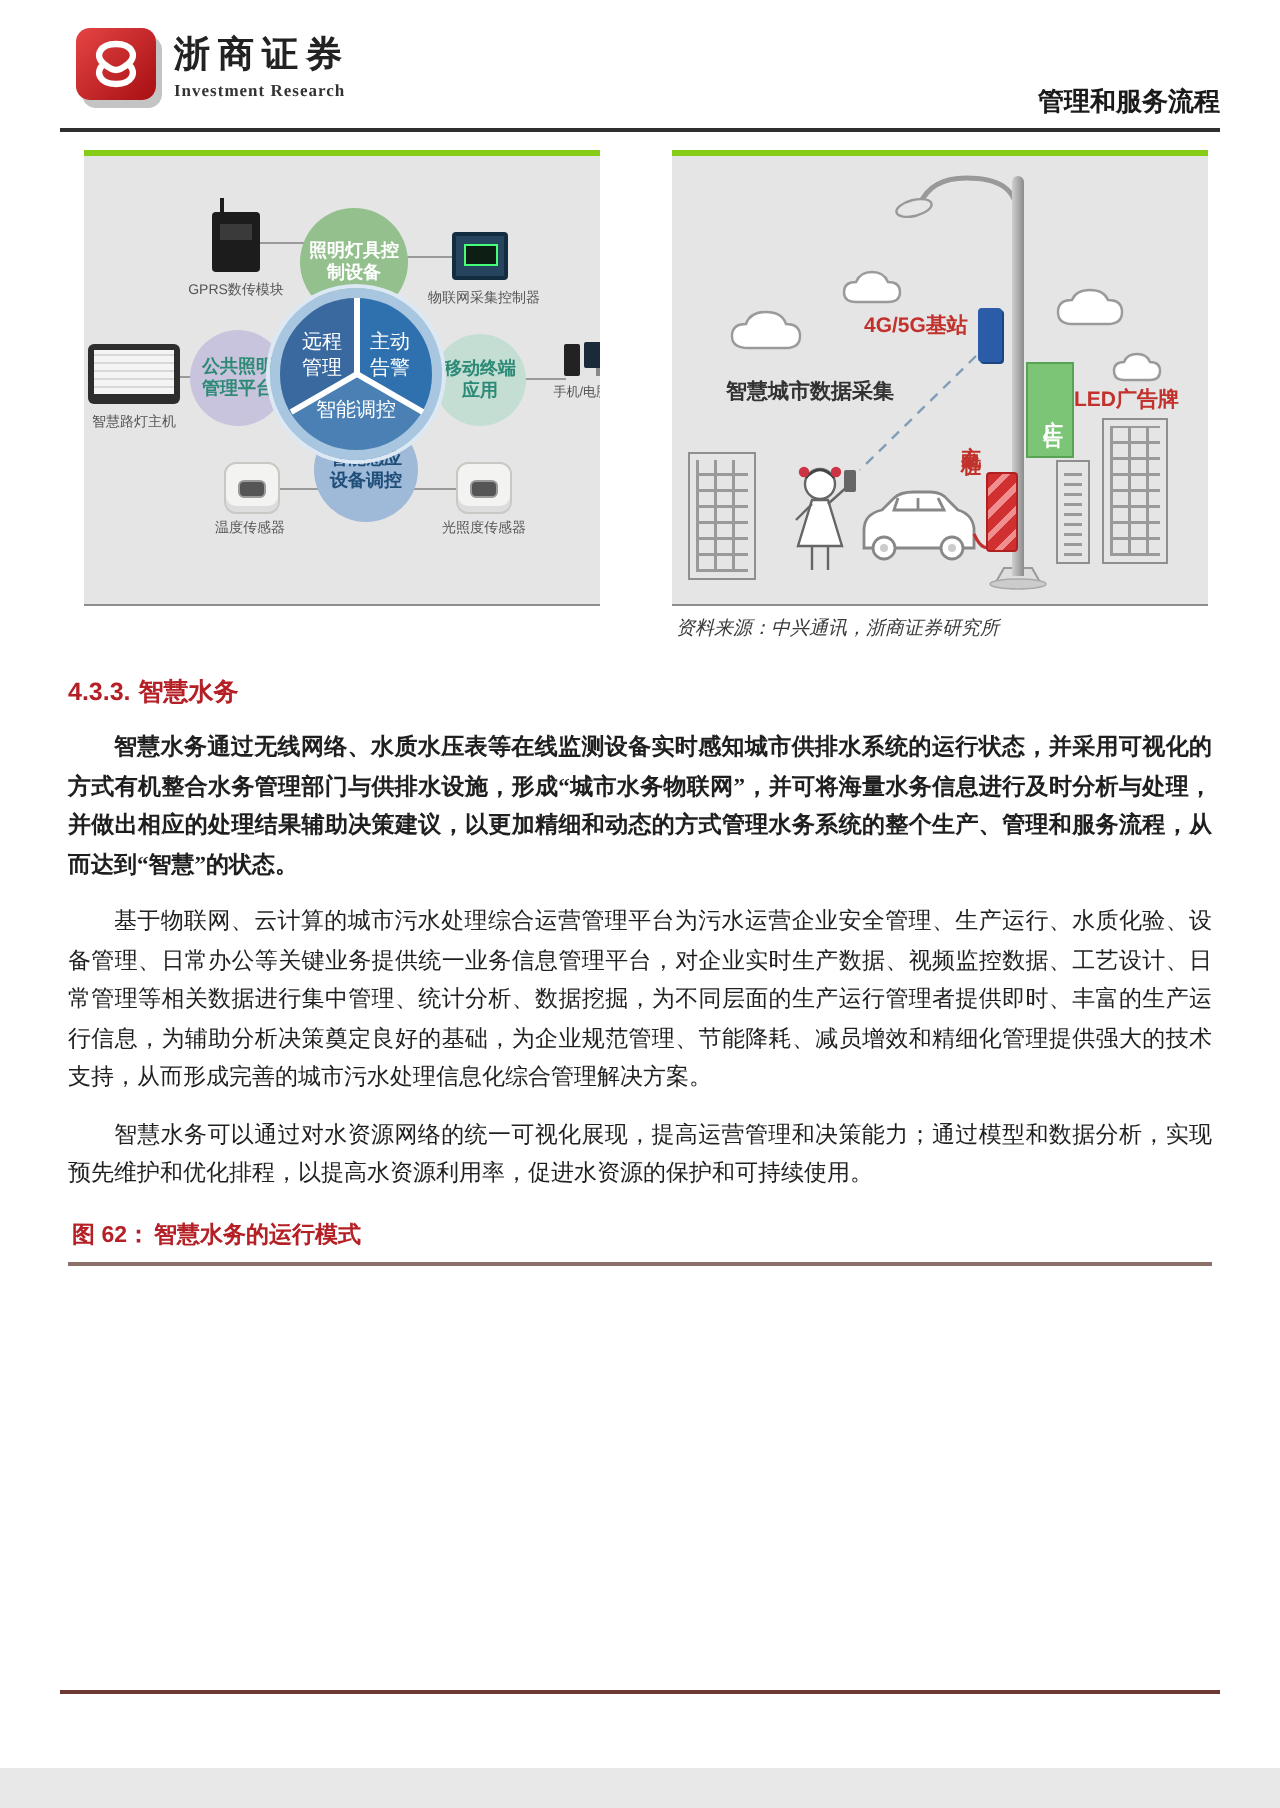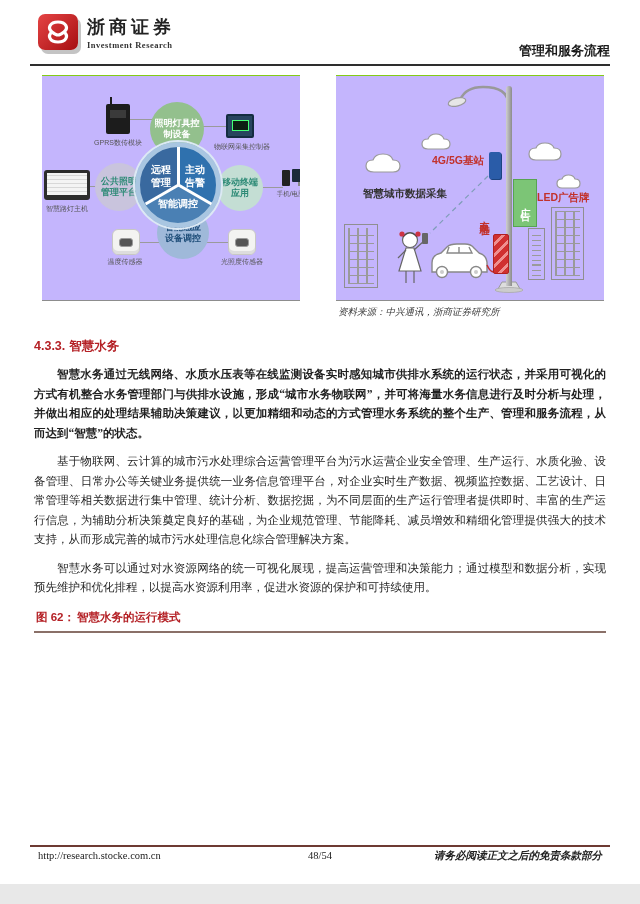--- a/index.html
+++ b/index.html
@@ -13,40 +13,40 @@
         box-shadow:3px 4px 0 #c4c4c4;display:flex;align-items:center;justify-content:center;}
   .brand-cn{font-size:18px;font-weight:bold;letter-spacing:4px;color:#222;}
   .brand-en{font-size:8.5px;font-weight:bold;color:#333;margin-top:1px;letter-spacing:.5px;}
   .report-type{position:absolute;right:0;bottom:4px;font-size:13px;font-weight:bold;color:#1a1a1a;
         font-family:"Liberation Sans","DejaVu Sans",sans-serif;}
   .rule-main{position:absolute;left:30px;right:30px;top:64px;border-top:2px solid #2e2e2e;}
 
   
   .figrow{position:absolute;left:42px;top:75px;display:flex;gap:36px;}
   .figcol{display:flex;flex-direction:column;}
-  .figbox{position:relative;border-top:1px solid #84cc16;border-bottom:1px solid #8d8d8d;
-          height:224px;background:#c4b5fd;overflow:hidden;}
+  .figbox{position:relative;border-top:3px solid #84cc16;border-bottom:1px solid #8d8d8d;
+          height:224px;background:#e5e5e5;overflow:hidden;}
   .figbox-left{width:258px;}
   .figbox-right{width:268px;}
   .figsrc{font-style:italic;font-size:9.5px;color:#3a3a3a;margin-top:5px;padding-left:2px;}
 
   
   .node{position:absolute;border-radius:50%;display:flex;align-items:center;justify-content:center;
         text-align:center;font-family:"Liberation Sans","DejaVu Sans",sans-serif;font-weight:bold;
         line-height:1.2;z-index:1;}
   .node-top{left:108px;top:26px;width:54px;height:54px;background:#93c08d;color:#fff;font-size:9px;padding:4px;box-sizing:border-box;}
   .node-left{left:53px;top:87px;width:48px;height:48px;background:#c9c4dd;color:#2d8a76;font-size:9px;padding:4px;box-sizing:border-box;}
   .node-right{left:175px;top:89px;width:46px;height:46px;background:#c4ded4;color:#2d8a76;font-size:9px;padding:4px;box-sizing:border-box;}
   .node-bottom{left:115px;top:131px;width:52px;height:52px;background:#9fb9d9;color:#1f4e79;font-size:9px;padding:4px;box-sizing:border-box;}
   .node-center{left:93px;top:66px;width:86px;height:86px;box-sizing:border-box;z-index:2;
         border:5px solid #a9c6e1;box-shadow:0 0 0 2px #dce9f4;
         background:conic-gradient(from 0deg,#2f71ae 0deg 120deg,#4a80b4 120deg 240deg,#39699f 240deg 360deg);}
   .dv{position:absolute;left:50%;top:0;width:3px;height:50%;margin-left:-1.5px;background:#fff;transform-origin:50% 100%;}
   .dv2{transform:rotate(120deg);} .dv3{transform:rotate(-120deg);}
-  .cseg{position:absolute;color:#fff;font-size:10px;font-weight:bold;
+  .cseg{position:absolute;color:#fff;font-size:10px;font-weight:normal;
         font-family:"Liberation Sans","DejaVu Sans",sans-serif;line-height:1.25;text-align:center;}
   .cseg-a{left:9px;top:17px;width:24px;}
   .cseg-b{right:9px;top:17px;width:24px;margin-left:20px;}
   .cseg-c{left:0;right:0;bottom:13px;}
   .conn{position:absolute;height:1px;background:#9a9a9a;z-index:0;}
   .dev-label{position:absolute;font-family:"Liberation Sans","DejaVu Sans",sans-serif;
         font-size:7px;color:#555;text-align:center;z-index:1;}
   .dev{position:absolute;z-index:1;}
   .dev-gprs{left:64px;top:28px;width:24px;height:30px;background:#1c1c1c;border-radius:2px;}
   .dev-gprs:before{content:"";position:absolute;left:4px;top:-7px;width:2px;height:8px;background:#1c1c1c;}
@@ -253,19 +253,14 @@
     </h3>
     <p class="p p-bold">智慧水务通过无线网络、水质水压表等在线监测设备实时感知城市供排水系统的运行状态，并采用可视化的方式有机整合水务管理部门与供排水设施，形成“城市水务物联网”，并可将海量水务信息进行及时分析与处理，并做出相应的处理结果辅助决策建议，以更加精细和动态的方式管理水务系统的整个生产、管理和服务流程，从而达到“智慧”的状态。</p>
     <p class="p">基于物联网、云计算的城市污水处理综合运营管理平台为污水运营企业安全管理、生产运行、水质化验、设备管理、日常办公等关键业务提供统一业务信息管理平台，对企业实时生产数据、视频监控数据、工艺设计、日常管理等相关数据进行集中管理、统计分析、数据挖掘，为不同层面的生产运行管理者提供即时、丰富的生产运行信息，为辅助分析决策奠定良好的基础，为企业规范管理、节能降耗、减员增效和精细化管理提供强大的技术支持，从而形成完善的城市污水处理信息化综合管理解决方案。</p>
     <p class="p">智慧水务可以通过对水资源网络的统一可视化展现，提高运营管理和决策能力；通过模型和数据分析，实现预先维护和优化排程，以提高水资源利用率，促进水资源的保护和可持续使用。</p>
     <div class="fig62">
       <span class="f62-label">图 62：</span><span>智慧水务的运行模式</span>
     </div>
   </div>
 
   <div class="footer-rule"></div>
-  <div class="footer">
-    <div class="f-url">http://research.stocke.com.cn</div>
-    <div class="f-page">48/54</div>
-    <div class="f-right">请务必阅读正文之后的免责条款部分</div>
-  </div>
 
 </div>
 
 </body></html>

